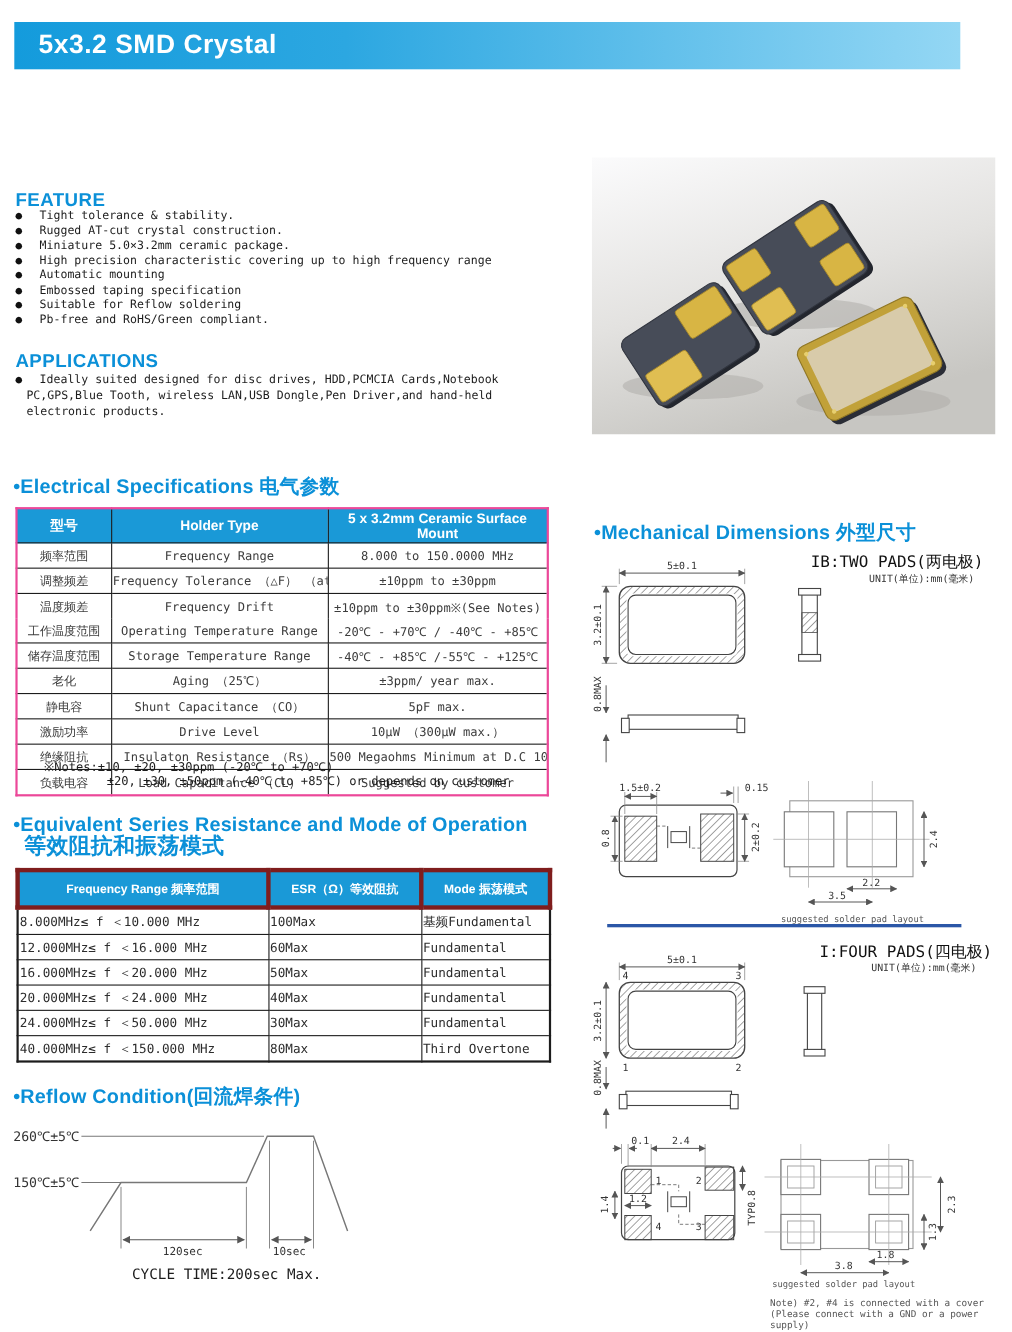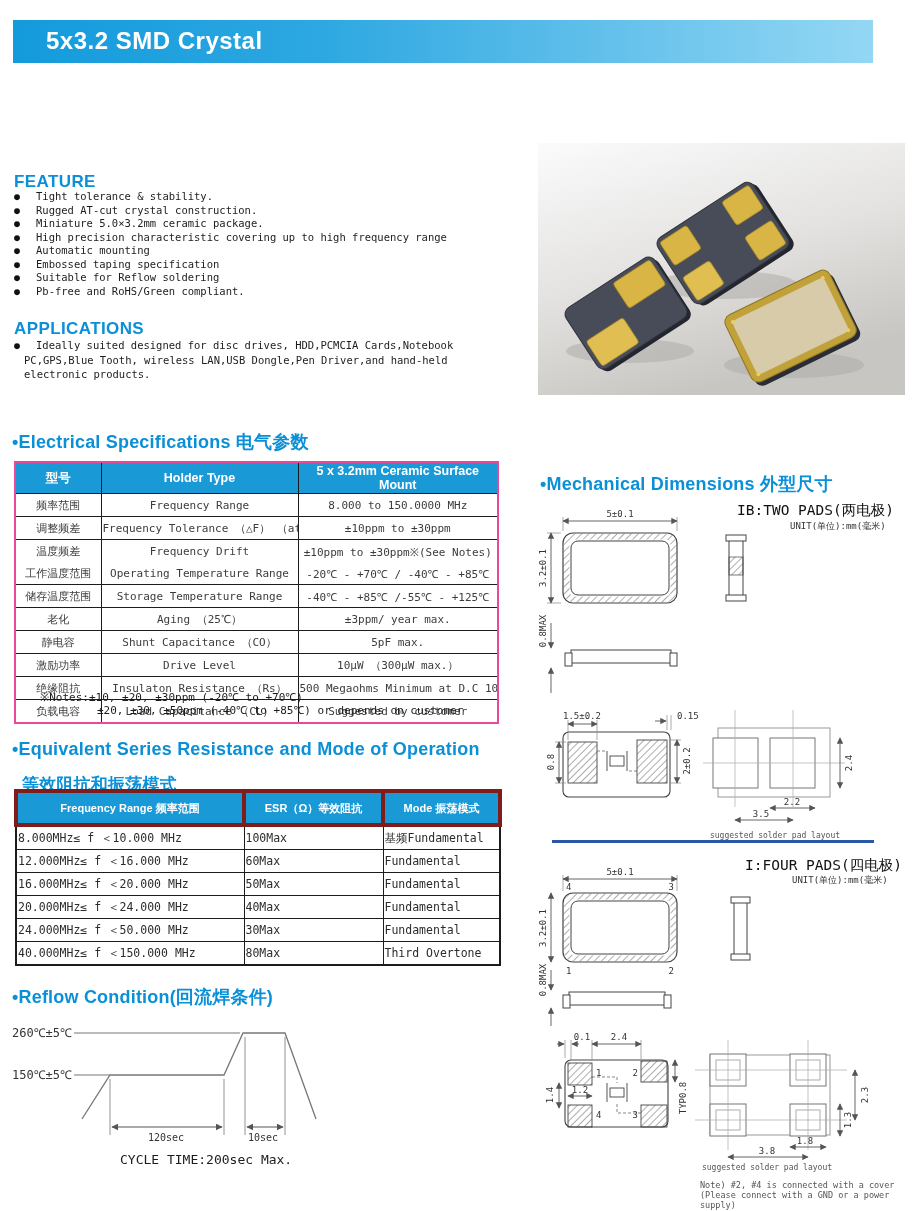--- a/index.html
+++ b/index.html
@@ -4,21 +4,21 @@
 <style>
   html,body{margin:0;padding:0;background:#fff;}
   .page{position:relative;width:920px;height:1211px;background:#ffffff;overflow:hidden;
         font-family:"DejaVu Sans Mono",monospace;color:#222;}
   .abs{position:absolute;}
 
   
   .titlebar{left:13px;top:20px;width:860px;height:43px;
     background:linear-gradient(90deg,#149bdc 0%,#2ca7e1 35%,#94d7f4 100%);
     color:#fff;font-family:"Liberation Sans",sans-serif;font-weight:bold;font-size:24px;
-    line-height:42px;padding-left:33px;box-sizing:border-box;letter-spacing:0.5px;}
+    line-height:42px;padding-left:22px;box-sizing:border-box;letter-spacing:0.5px;}
 
   
   .h-blue{font-family:"Liberation Sans",sans-serif;font-weight:bold;color:#0b90d8;}
   .h17{font-size:17px;letter-spacing:0.4px;}
   .h19{font-size:18px;letter-spacing:0.2px;}
 
   
   .feat-list{left:14px;top:190px;width:470px;list-style:none;margin:0;padding:0;}
   .feat-list li{font-size:10.5px;line-height:13.5px;color:#1c1c1c;white-space:nowrap;}
   .blt{display:inline-block;width:22px;font-size:10px;color:#111;}
@@ -149,21 +149,21 @@
         </tr>
   </tbody>
     </table>
   <div class="abs notes">
     <div>※Notes:±10, ±20, ±30ppm (-20℃ to +70℃)</div>
     <div class="n2">±20, ±30, ±50ppm (-40℃ to +85℃) or depends on customer</div>
   </div>
 
   <div class="abs h-blue h19" style="left:12px;top:739px;line-height:20px;">
     <div>•Equivalent Series Resistance  and Mode of Operation</div>
-    <div style="font-size:17px;padding-left:10px;margin-top:16px;">等效阻抗和振荡模式</div>
+    <div style="font-size:20px;padding-left:10px;">等效阻抗和振荡模式</div>
   </div>
   <table class="abs esr">
     <colgroup>
         <col style="width:228px">
         <col style="width:139px">
         <col style="width:117px">
       </colgroup>
     <tbody>
         <tr>
       <th>Frequency Range 频率范围</th>

